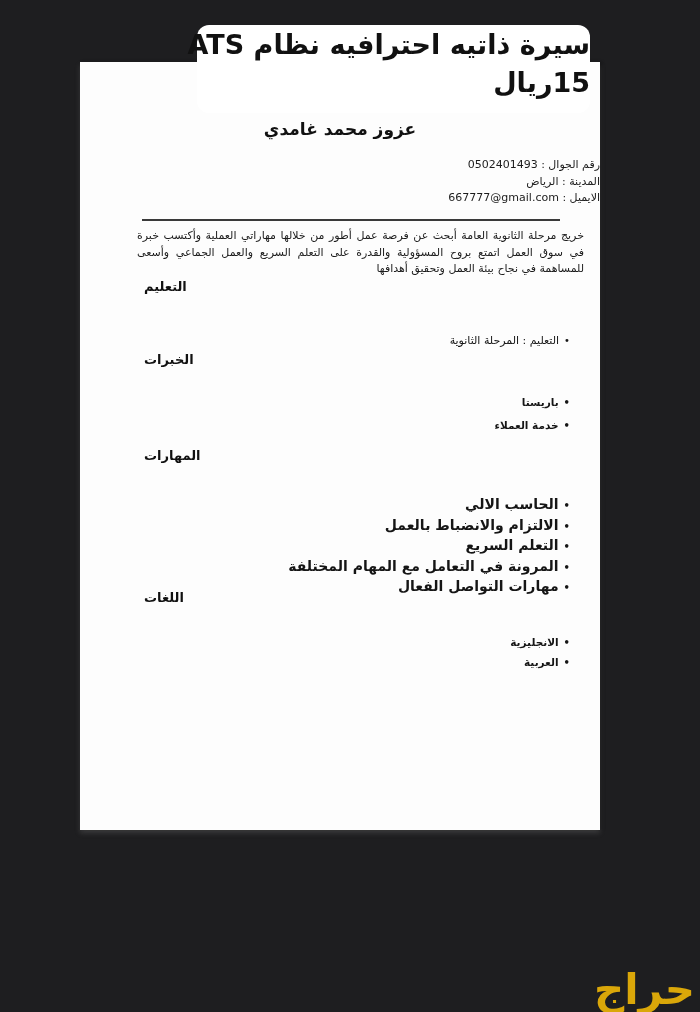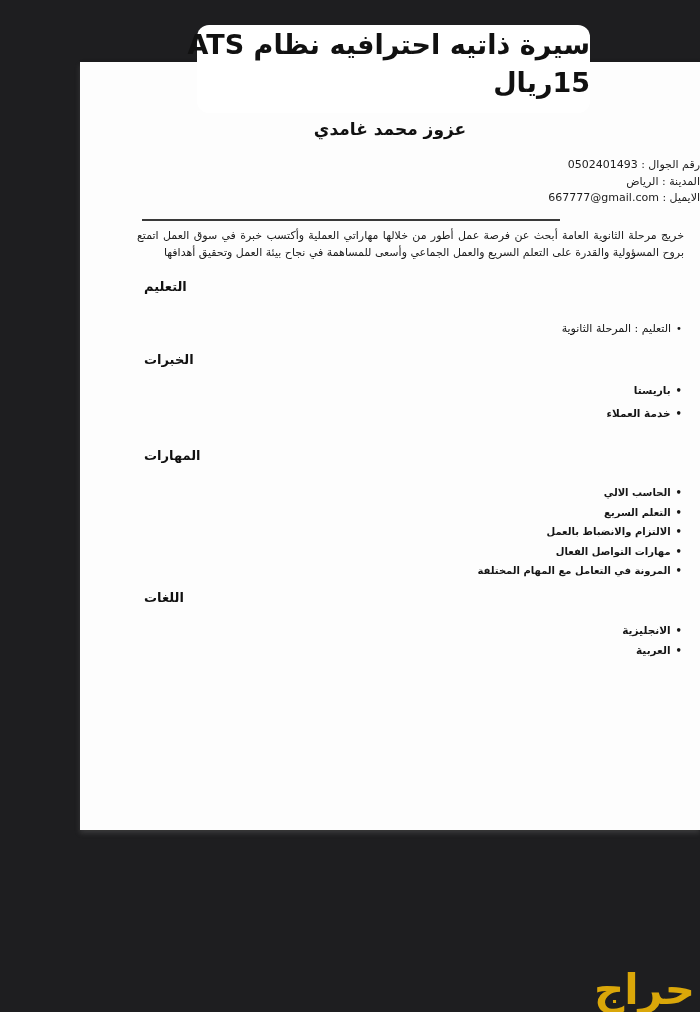--- a/index.html
+++ b/index.html
@@ -20,21 +20,21 @@
   .title-line1{
     font-size:27px;font-weight:bold;line-height:38px;white-space:nowrap;
     padding-top:1px;letter-spacing:0px;
   }
   .title-line2{
     font-size:27px;font-weight:bold;line-height:38px;white-space:nowrap;
     margin-left:-58px; 
   }
   
   .page{
-    position:absolute;left:80px;top:62px;width:620px;height:768px;
+    position:absolute;left:80px;top:62px;width:520px;height:768px;
     background:#fdfdfd;z-index:2;
     box-shadow:0 3px 5px rgba(140,140,140,0.28), 2px 0 3px rgba(0,0,0,0.35);
     color:#161616;direction:rtl;
   }
   .cv-name{
     position:absolute;top:57px;left:0;width:100%;
     text-align:center;font-size:17px;font-weight:bold;color:#111;
   }
   .contact{
     position:absolute;top:95px;right:0;left:60px;
@@ -60,29 +60,29 @@
     padding-left:2px;
   }
   .section-rule{
     flex:1;border-bottom:2px solid #3a3a3a;margin-bottom:2px;
   }
   .hdr-education{top:217px;}
   .hdr-experience{top:290px;gap:12px;}
   .hdr-skills{top:386px;}
   .hdr-languages{top:528px;}
   ul.bullets{
-    position:absolute;right:18px;left:44px;margin:0;padding:0;
+    position:absolute;right:18px;left:44px;margin:12px;padding:0;
     list-style:none;direction:rtl;text-align:right;color:#151515;
   }
   ul.bullets li::before{content:"•";margin-left:5px;font-size:10px;}
   .list-education{top:260px;font-size:11px;}
   .list-education li{line-height:14px;}
   .list-experience{top:322px;font-size:10.5px;font-weight:bold;}
   .list-experience li{line-height:13px;margin-bottom:10px;}
-  .list-skills{top:421px;font-size:10px;font-weight:bold;}
+  .list-skills{top:421px;font-size:14px;font-weight:bold;}
   .list-skills li{line-height:19.5px;}
   .list-languages{top:559px;font-size:10.5px;font-weight:bold;}
   .list-languages li{line-height:19.5px;}
   
   .watermark{
     position:absolute;right:5px;bottom:0px;z-index:1;
     font-size:42px;font-weight:bold;color:#eab308;opacity:0.92;
     direction:rtl;line-height:44px;
   }
 </style>
@@ -133,24 +133,24 @@
     <li>باريستا</li>
     <li>خدمة العملاء</li>
   </ul>
 
   <div class="section-header hdr-skills">
     <span class="section-title">المهارات</span>
     <span class="section-rule"></span>
   </div>
   <ul class="bullets list-skills">
     <li>الحاسب الالي</li>
+    <li>الالتزام والانضباط بالعمل</li>
     <li>التعلم السريع</li>
-    <li>الالتزام والانضباط بالعمل</li>
+    <li>المرونة في التعامل مع المهام المختلفة</li>
     <li>مهارات التواصل الفعال</li>
-    <li>المرونة في التعامل مع المهام المختلفة</li>
   </ul>
 
   <div class="section-header hdr-languages">
     <span class="section-title">اللغات</span>
     <span class="section-rule"></span>
   </div>
   <ul class="bullets list-languages">
     <li>الانجليزية</li>
     <li>العربية</li>
   </ul>

